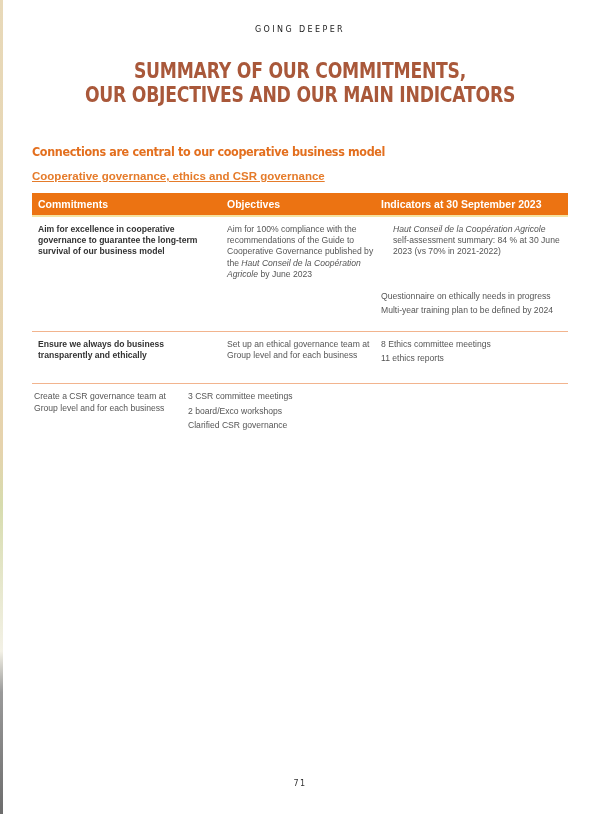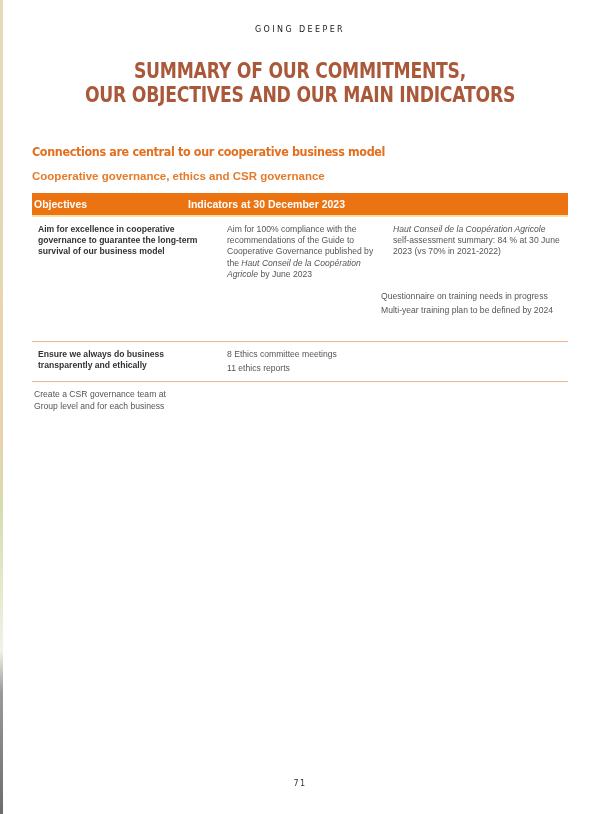--- a/index.html
+++ b/index.html
@@ -21,21 +21,21 @@
     font-size: 21px; line-height: 24px; letter-spacing: -0.3px;
     transform: scaleX(0.82); transform-origin: center top;
   }
   .section-heading {
     position: absolute; top: 144px; left: 32px; width: 520px;
     font-family: "DejaVu Sans", sans-serif; font-weight: bold; color: #e36f1e;
     font-size: 13px; letter-spacing: -0.4px; transform: scaleX(0.86); transform-origin: left top;
   }
   .subheading {
     position: absolute; top: 170px; left: 32px;
-    font-family: "Liberation Sans", sans-serif; font-weight: bold; color: #e57b2a; font-size: 11.5px;
+    font-family: "Liberation Sans", sans-serif; font-weight: bold; color: #e57b2a; font-size: 11.5px; text-decoration: underline;
   }
   .table {
     position: absolute; top: 193px; left: 32px; width: 536px;
   }
   .thead {
     display: flex; background: #ec7312; height: 22px; align-items: center;
     border-bottom: 2px solid #f5e3a0;
   }
   .thead span { color: #fff; font-weight: bold; font-size: 10.5px; }
   .c1 { width: 193px; padding-left: 6px; box-sizing: border-box; }
@@ -65,46 +65,53 @@
 <div class="title">
   <div>SUMMARY OF OUR COMMITMENTS,</div>
   <div>OUR OBJECTIVES AND OUR MAIN INDICATORS</div>
 </div>
 
 <div class="section-heading">Connections are central to our cooperative business model</div>
 <div class="subheading">Cooperative governance, ethics and CSR governance</div>
 
 <div class="table">
   <div class="thead">
+    <span class="c1">Commitments</span>
     <span class="c2">Objectives</span>
-    <span class="c3">Indicators at 30 December 2023</span>
+    <span class="c3">Indicators at 30 September 2023</span>
   </div>
 
-  <div class="row sep" style="padding-bottom:22px;">
+  <div class="row sep" style="padding-bottom:12px;">
     <div class="c1">Aim for excellence in cooperative governance to guarantee the long-term survival of our business model</div>
     <div class="c2">
       <div class="obj">
         <span>Aim for 100% compliance with the recommendations of the Guide to Cooperative Governance published by the </span><i>Haut Conseil de la Coopération Agricole</i><span> by June 2023</span>
       </div>
     </div>
     <div class="c3">
       <div class="ind-block" style="margin-bottom:33px;">
         <i>Haut Conseil de la Coopération Agricole</i><span> self-assessment summary: 84 % at 30 June 2023 (vs 70% in 2021-2022)</span>
       </div>
-      <div class="ind">Questionnaire on training needs in progress</div>
+      <div class="ind">Questionnaire on ethically needs in progress</div>
       <div class="ind">Multi-year training plan to be defined by 2024</div>
     </div>
   </div>
 
-  <div class="row sep" style="padding-bottom:4px;">
+  <div class="row sep" style="padding-bottom:16px;">
     <div class="c1">Ensure we always do business transparently and ethically</div>
+    <div class="c2">Set up an ethical governance team at Group level and for each business</div>
     <div class="c3">
       <div class="ind">8 Ethics committee meetings</div>
       <div class="ind">11 ethics reports</div>
     </div>
   </div>
 
   <div class="row">
     <div class="c2">Create a CSR governance team at Group level and for each business</div>
+    <div class="c3">
+      <div class="ind">3 CSR committee meetings</div>
+      <div class="ind">2 board/Exco workshops</div>
+      <div class="ind">Clarified CSR governance</div>
+    </div>
   </div>
 </div>
 
 <div class="page-num">71</div>
 
 </body></html>

